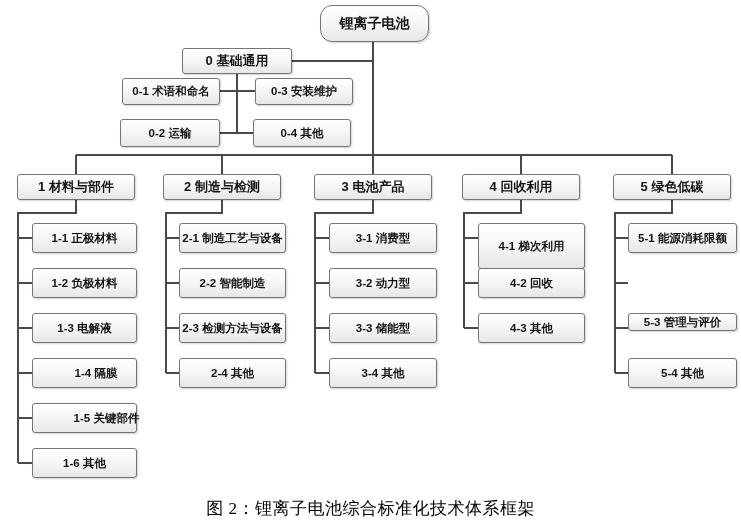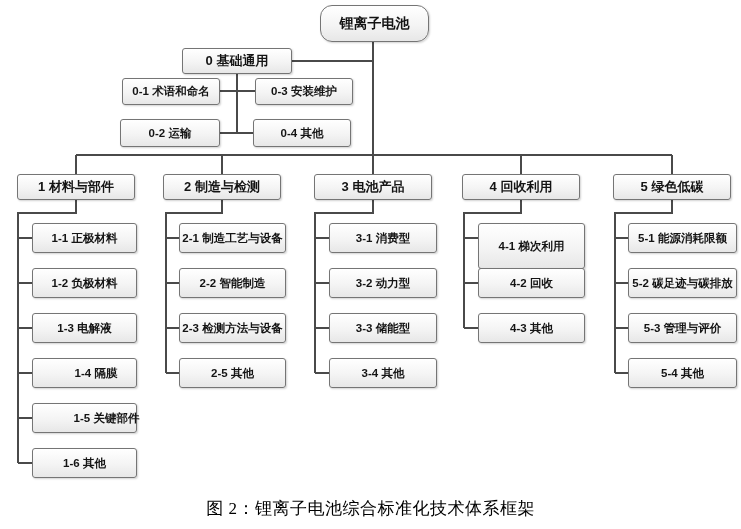--- a/index.html
+++ b/index.html
@@ -101,31 +101,30 @@
   <div class="node" style="left:32px; top:223px; width:105px; height:30px;">1-1 正极材料</div>
   <div class="node" style="left:32px; top:268px; width:105px; height:30px;">1-2 负极材料</div>
   <div class="node" style="left:32px; top:313px; width:105px; height:30px;">1-3 电解液</div>
   <div class="node" style="left:32px; top:358px; width:105px; height:30px;padding-left:23px;">1-4 隔膜</div>
   <div class="node" style="left:32px; top:403px; width:105px; height:30px;padding-left:44px;">1-5 关键部件</div>
   <div class="node" style="left:32px; top:448px; width:105px; height:30px;">1-6 其他</div>
 
   <div class="node" style="left:179px; top:223px; width:107px; height:30px;">2-1 制造工艺与设备</div>
   <div class="node" style="left:179px; top:268px; width:107px; height:30px;">2-2 智能制造</div>
   <div class="node" style="left:179px; top:313px; width:107px; height:30px;">2-3 检测方法与设备</div>
-  <div class="node" style="left:179px; top:358px; width:107px; height:30px;">2-5 其他</div>
+  <div class="node" style="left:179px; top:358px; width:107px; height:30px;">2-4 其他</div>
 
   <div class="node" style="left:329px; top:223px; width:108px; height:30px;">3-1 消费型</div>
   <div class="node" style="left:329px; top:268px; width:108px; height:30px;">3-2 动力型</div>
   <div class="node" style="left:329px; top:313px; width:108px; height:30px;">3-3 储能型</div>
   <div class="node" style="left:329px; top:358px; width:108px; height:30px;">3-4 其他</div>
 
   <div class="node" style="left:478px; top:223px; width:107px; height:46px;">4-1 梯次利用</div>
   <div class="node" style="left:478px; top:268px; width:107px; height:30px;">4-2 回收</div>
   <div class="node" style="left:478px; top:313px; width:107px; height:30px;">4-3 其他</div>
 
   <div class="node" style="left:628px; top:223px; width:109px; height:30px;">5-1 能源消耗限额</div>
-  <div class="node" style="left:628px; top:268px; width:109px; height:30px;">5-2 碳足迹与碳排放</div>
-  <div class="node" style="left:628px; top:313px; width:109px; height:30px;">5-3 管理与评价</div>
+  <div class="node" style="left:628px; top:313px; width:109px; height:18px;">5-3 管理与评价</div>
   <div class="node" style="left:628px; top:358px; width:109px; height:30px;">5-4 其他</div>
 
   <div class="caption">图 2：锂离子电池综合标准化技术体系框架</div>
 
 </div>
 
 </body></html>

